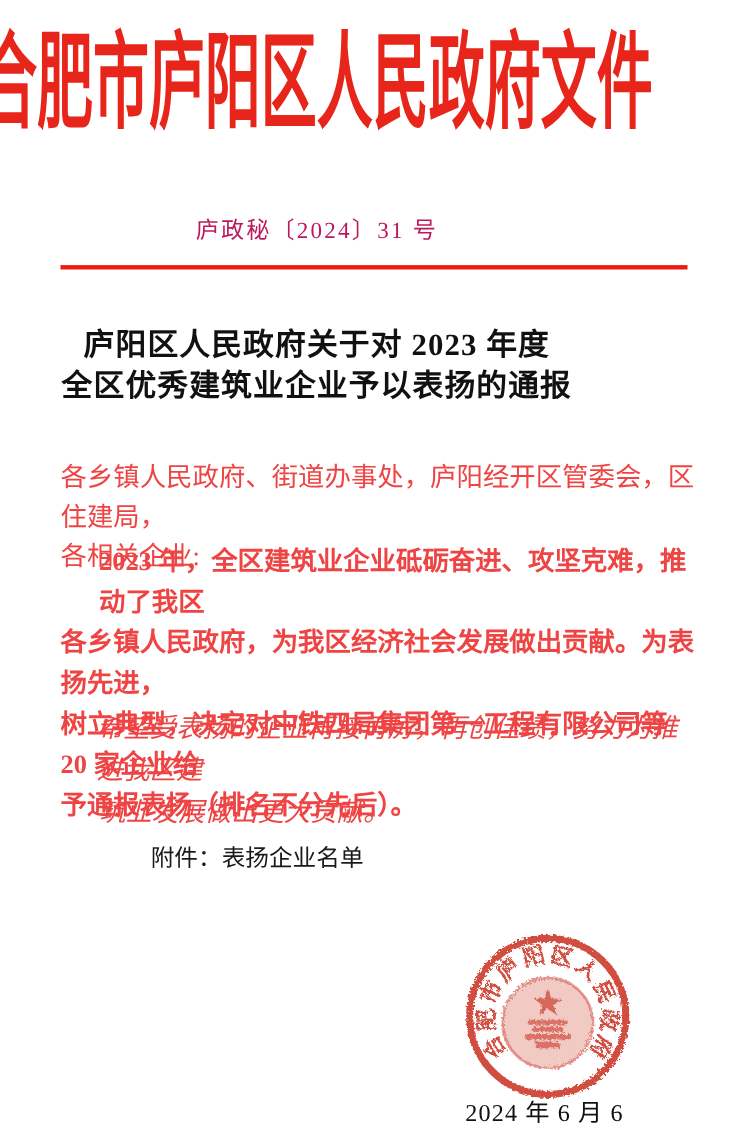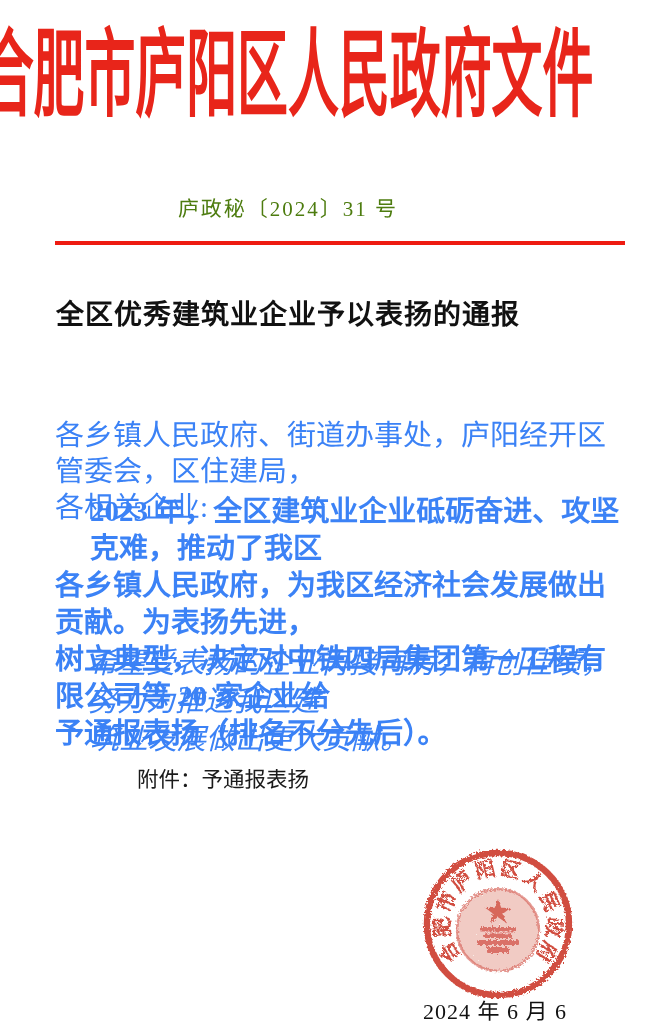--- a/index.html
+++ b/index.html
@@ -28,21 +28,21 @@
   }
   .doc-number {
     position: absolute;
     top: 195px;
     left: 0;
     width: 100%;
     text-align: center;
     font-size: 21px;
     line-height: 28px;
     letter-spacing: 2px;
-    color: #4d7c0f;
+    color: #be185d;
   }
   .red-line {
     position: absolute;
     top: 241px;
     left: 55px;
     width: 570px;
     height: 4px;
     background: #ee1b11;
   }
   
@@ -53,21 +53,21 @@
     width: 100%;
     margin: 0;
     text-align: center;
     font-size: 28px;
     font-weight: bold;
     line-height: 37px;
     letter-spacing: 1px;
     color: #111111;
   }
   
-  .textline { font-size: 29px; color: #3b82f6; }
+  .textline { font-size: 24px; color: #ef4444; }
   .salutation {
     position: absolute;
     top: 417px; left: 55px; width: 578px;
     line-height: 36px;
   }
   .para1 {
     position: absolute;
     top: 493px; left: 55px; width: 578px;
     line-height: 37px;
     font-weight: bold;
@@ -114,41 +114,42 @@
 
 <div class="page">
 
   <div class="org-title">合肥市庐阳区人民政府文件</div>
 
   <div class="doc-number">庐政秘〔2024〕31 号</div>
 
   <div class="red-line"></div>
 
   <h1 class="doc-title">
+    <div>庐阳区人民政府关于对 2023 年度</div>
     <div>全区优秀建筑业企业予以表扬的通报</div>
   </h1>
 
   <div class="salutation">
     <div class="textline">各乡镇人民政府、街道办事处，庐阳经开区管委会，区住建局，</div>
     <div class="textline">各相关企业:</div>
   </div>
 
   <div class="para1">
     <div class="textline indent-35">2023 年，全区建筑业企业砥砺奋进、攻坚克难，推动了我区</div>
     <div class="textline">各乡镇人民政府，为我区经济社会发展做出贡献。为表扬先进，</div>
     <div class="textline">树立典型，决定对中铁四局集团第一工程有限公司等 20 家企业给</div>
     <div class="textline">予通报表扬（排名不分先后）。</div>
   </div>
 
   <div class="para2">
     <div class="textline indent-33">希望受表扬的企业再接再厉，再创佳绩，努力为推进我区建</div>
     <div class="textline indent-35">筑业发展做出更大贡献。</div>
   </div>
 
-  <div class="attachment">附件：予通报表扬</div>
+  <div class="attachment">附件：表扬企业名单</div>
 
   <div class="seal">
     <svg width="154" height="154" viewBox="0 0 154 154">
       <defs>
         <filter id="stampRough" x="-15%" y="-15%" width="130%" height="130%">
           <feTurbulence type="fractalNoise" baseFrequency="0.45" numOctaves="2" seed="7" result="n"></feTurbulence>
           <feDisplacementMap in="SourceGraphic" in2="n" scale="5" result="d"></feDisplacementMap>
           <feTurbulence type="fractalNoise" baseFrequency="0.8" numOctaves="2" seed="3" result="n2"></feTurbulence>
           <feComponentTransfer in="n2" result="mask">
             <feFuncA type="discrete" tableValues="0.35 1 1 1 1 1"></feFuncA>

